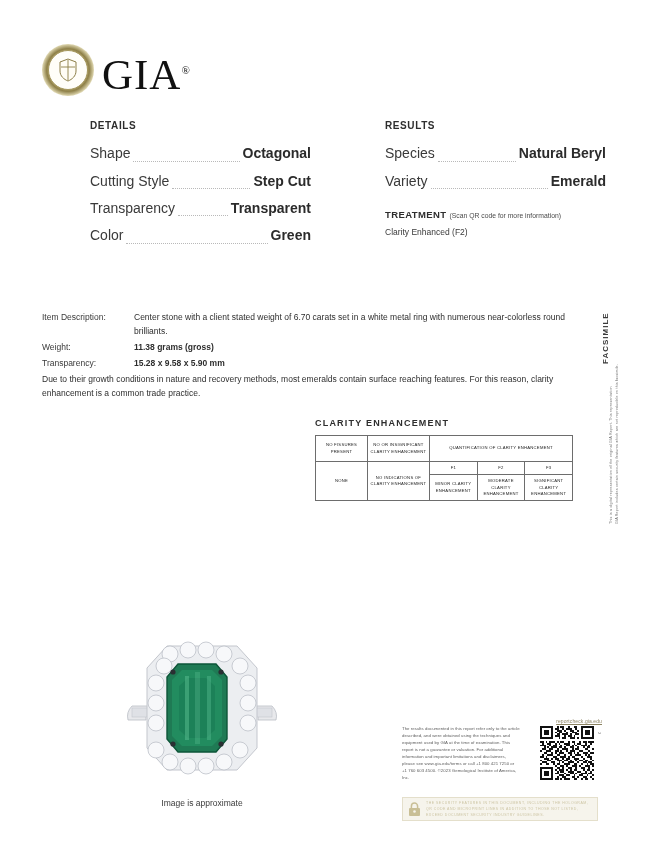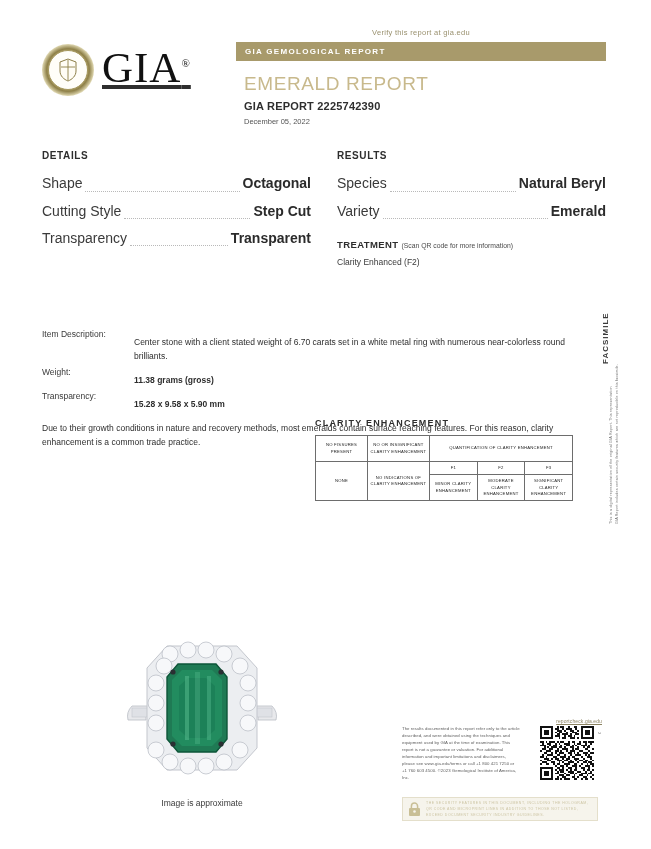--- a/index.html
+++ b/index.html
@@ -9,21 +9,21 @@
     background: #ffffff;
     font-family: "Liberation Sans", sans-serif;
     color: #2e2e2e;
     position: relative;
     overflow: hidden;
   }
   .page { position:relative; width:651px; height:849px; padding:0; }
 
   
   .header { display:flex; align-items:flex-start; padding: 28px 45px 0 42px; }
-  .logo-block { width:190px; flex:0 0 190px; display:flex; align-items:flex-start; gap:8px; padding-top:16px;text-decoration:underline;}
+  .logo-block { width:190px; flex:0 0 190px; display:flex; align-items:flex-end; gap:8px; padding-top:16px;}
   .seal { width:52px; height:52px; border-radius:50%; position:relative; flex:0 0 52px;
           background: radial-gradient(circle at 50% 50%, #ffffff 0%, #ffffff 46%, #c9bc84 50%, #9c8f56 60%, #d8cfa4 72%, #8d7f48 86%, #cdc characteristic 100%);
           background: radial-gradient(circle at 50% 50%, #fdfdfa 0%, #fdfdfa 44%, #b8a96e 49%, #8f8149 58%, #ddd5ae 70%, #9c8e55 84%, #c4b783 100%);
   }
   .seal::before { content:""; position:absolute; inset:6px; border-radius:50%;
           border:1px solid #a4965c; background:#fffef9; }
   .seal-shield { position:absolute; left:50%; top:50%; transform:translate(-50%,-50%);
           width:20px; height:24px; }
   .wordmark { font-family:"Liberation Serif", serif; font-size:43px; line-height:1;
           letter-spacing:1px; color:#111; font-weight:400; position:relative; padding-top:2px;}
@@ -33,38 +33,38 @@
   .verify { text-align:center; font-size:7.5px; color:#9a916f; letter-spacing:.3px;
             padding-bottom:5px; }
   .gold-bar { background:#a89a6b; color:#fff; font-size:8px; font-weight:bold;
             letter-spacing:1.3px; padding:5px 9px 5px 9px; }
   .report-title { color:#c8b98c; font-size:19px; letter-spacing:.6px; padding:12px 0 0 8px; font-weight:400;}
   .report-no { font-size:11px; font-weight:bold; letter-spacing:.2px; padding:5px 0 0 8px; color:#2e2e2e;}
   .report-date { font-size:7.5px; color:#555; padding:5px 0 0 8px; }
 
   
   .cols { display:flex; padding: 24px 45px 0 42px; gap:26px; }
-  .col { flex:1; }
+  .col { flex:1;margin-left:48px; }
   .sec-head { font-size:10px; font-weight:bold; letter-spacing:.6px; color:#2e2e2e;
               padding-bottom:9px; }
   .row { display:flex; align-items:flex-end; font-size:14px; line-height:1.5;
          padding: 3.2px 0; color:#3a3a3a; }
   .row .lbl { white-space:nowrap; }
   .row .dots { flex:1; border-bottom:1px dotted #b9b9b9; margin:0 3px 2.5px 3px; height:1px; }
   .row .val { white-space:nowrap; font-weight:bold; color:#2b2b2b; }
 
   .treat-head { font-size:9.5px; font-weight:bold; letter-spacing:.4px; padding-top:14px; }
   .treat-head .note { font-weight:normal; font-size:6.8px; color:#4b4b4b; letter-spacing:0; }
   .treat-val { font-size:8.5px; padding-top:7px; color:#3a3a3a; }
 
   
   .desc { padding: 60px 60px 0 42px; }
   .drow { display:flex; font-size:8.5px; line-height:1.65; padding-bottom:2px; }
   .drow .dl { width:92px; flex:0 0 92px; color:#3a3a3a; }
-  .drow .dv { flex:1; color:#2e2e2e;margin-top:8px; }
+  .drow .dv { flex:1; color:#2e2e2e; }
   .drow.bold .dv { font-weight:bold; }
 
   
   .clarity-wrap { position:absolute; left:315px; top:418px; width:232px; }
   .clarity-title { font-size:9px; font-weight:bold; letter-spacing:1.2px; padding-bottom:7px; }
   table.clarity { border-collapse:collapse; width:258px; table-layout:fixed; }
   table.clarity td { border:1px solid #6d6d6d; text-align:center; vertical-align:middle;
             font-size:4.2px; letter-spacing:.25px; line-height:1.5; padding:3px 2px; color:#222; }
   td.none-cell { font-size:10px; letter-spacing:.5px; border-top:none; }
   td.nofis { height:26px; border-bottom:none;}
@@ -113,47 +113,45 @@
     <div class="logo-block">
       <div class="seal">
         <svg class="seal-shield" viewBox="0 0 20 24">
           <path d="M10 1 L18 4 L18 13 C18 18 14 21.5 10 23 C6 21.5 2 18 2 13 L2 4 Z" fill="#fffdf5" stroke="#8d7f48" stroke-width="1"></path>
           <path d="M10 2 L10 22 M3 9 L17 9" stroke="#8d7f48" stroke-width="0.9"></path>
         </svg>
       </div>
       <div class="wordmark"><span>GIA</span><span class="reg">®</span></div>
     </div>
 
-    <div class="head-right">
-      <div class="verify">Verify this report at gia.edu</div>
-      <div class="gold-bar">GIA GEMOLOGICAL REPORT</div>
-      <div class="report-title">EMERALD REPORT</div>
-      <div class="report-no">GIA REPORT 2225742390</div>
-      <div class="report-date">December 05, 2022</div>
-    </div>
   </div>
 
   <div class="cols">
 
     <div class="col">
       <div class="sec-head">DETAILS</div>
       <div class="row">
         <span class="lbl">Shape</span>
         <span class="dots"></span>
         <span class="val">Octagonal</span>
       </div>
       <div class="row">
         <span class="lbl">Cutting Style</span>
         <span class="dots"></span>
         <span class="val">Step Cut</span>
       </div>
       <div class="row">
         <span class="lbl">Transparency</span>
         <span class="dots"></span>
         <span class="val">Transparent</span>
+      </div>
+      <div class="row">
+        <span class="lbl">Color</span>
+        <span class="dots"></span>
+        <span class="val">Green</span>
       </div>
     </div>
 
     <div class="col">
       <div class="sec-head">RESULTS</div>
       <div class="row">
         <span class="lbl">Species</span>
         <span class="dots"></span>
         <span class="val">Natural Beryl</span>
       </div>

